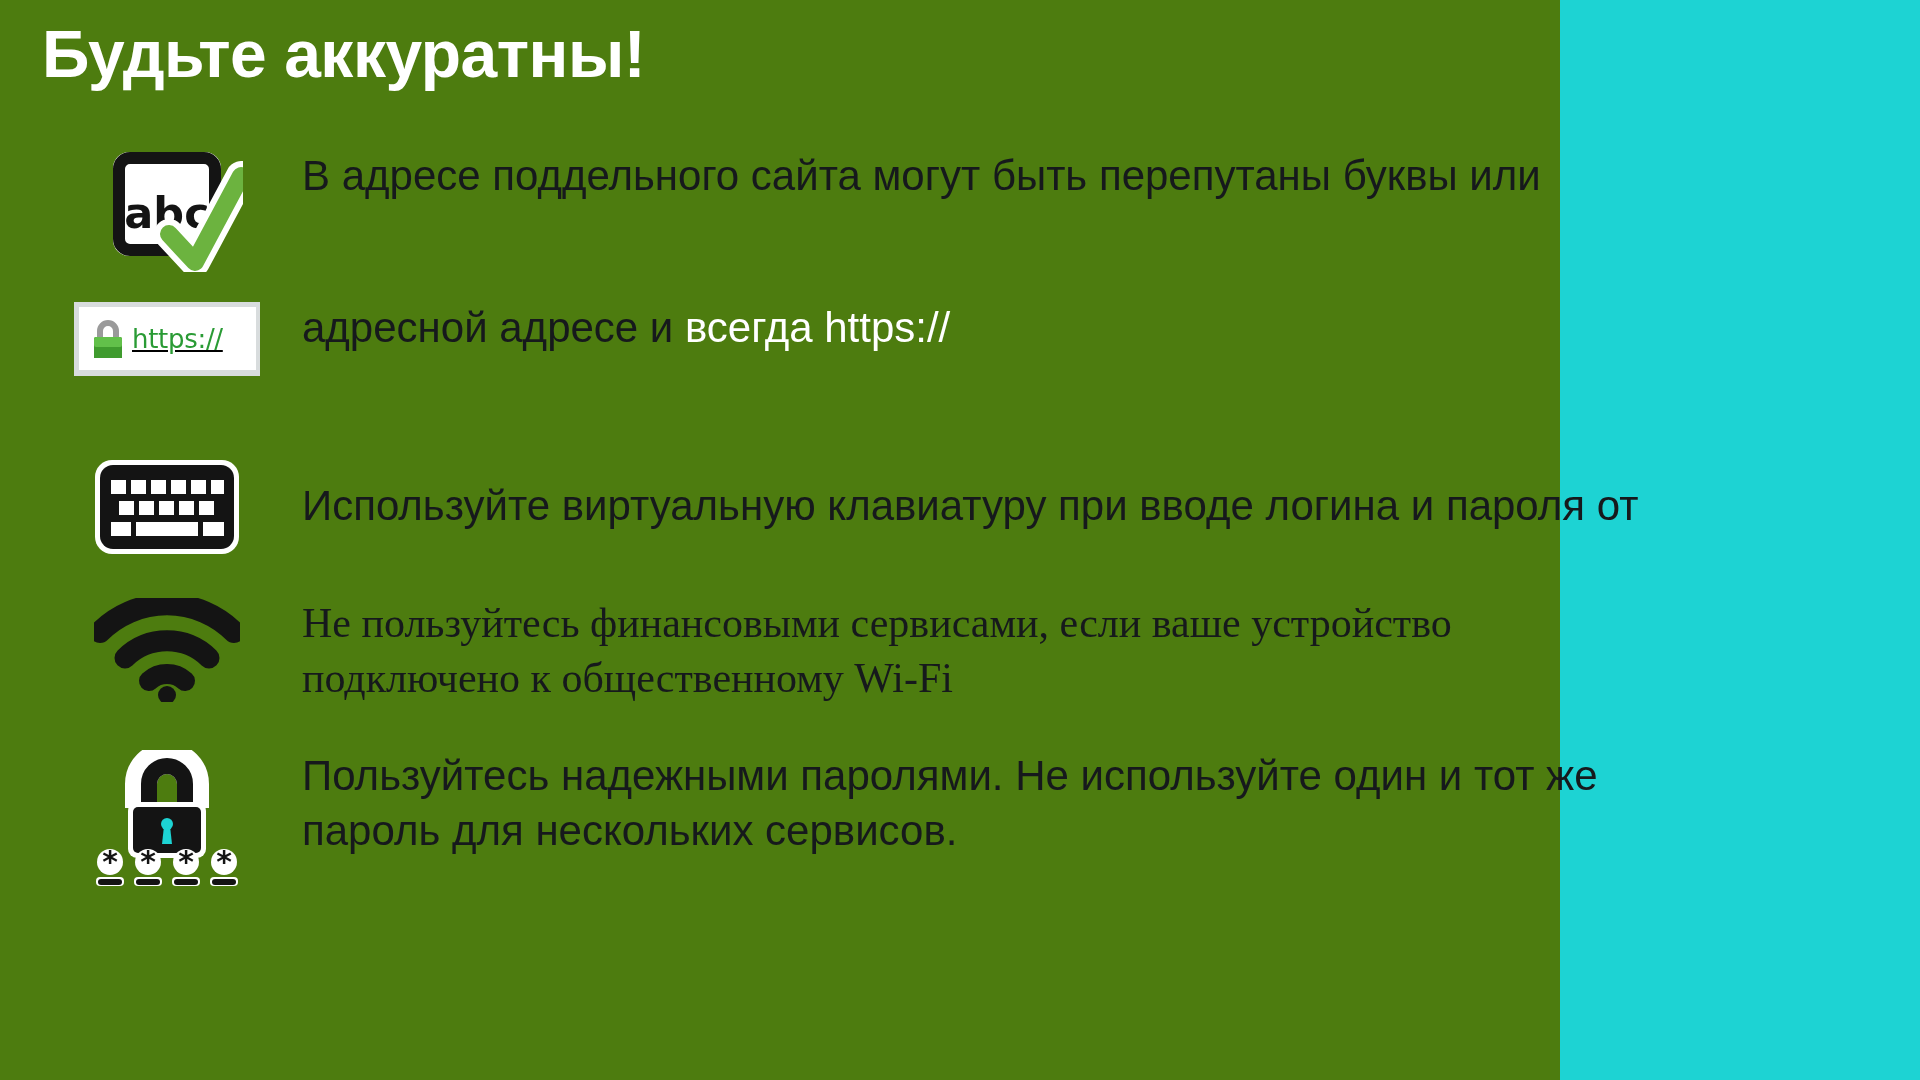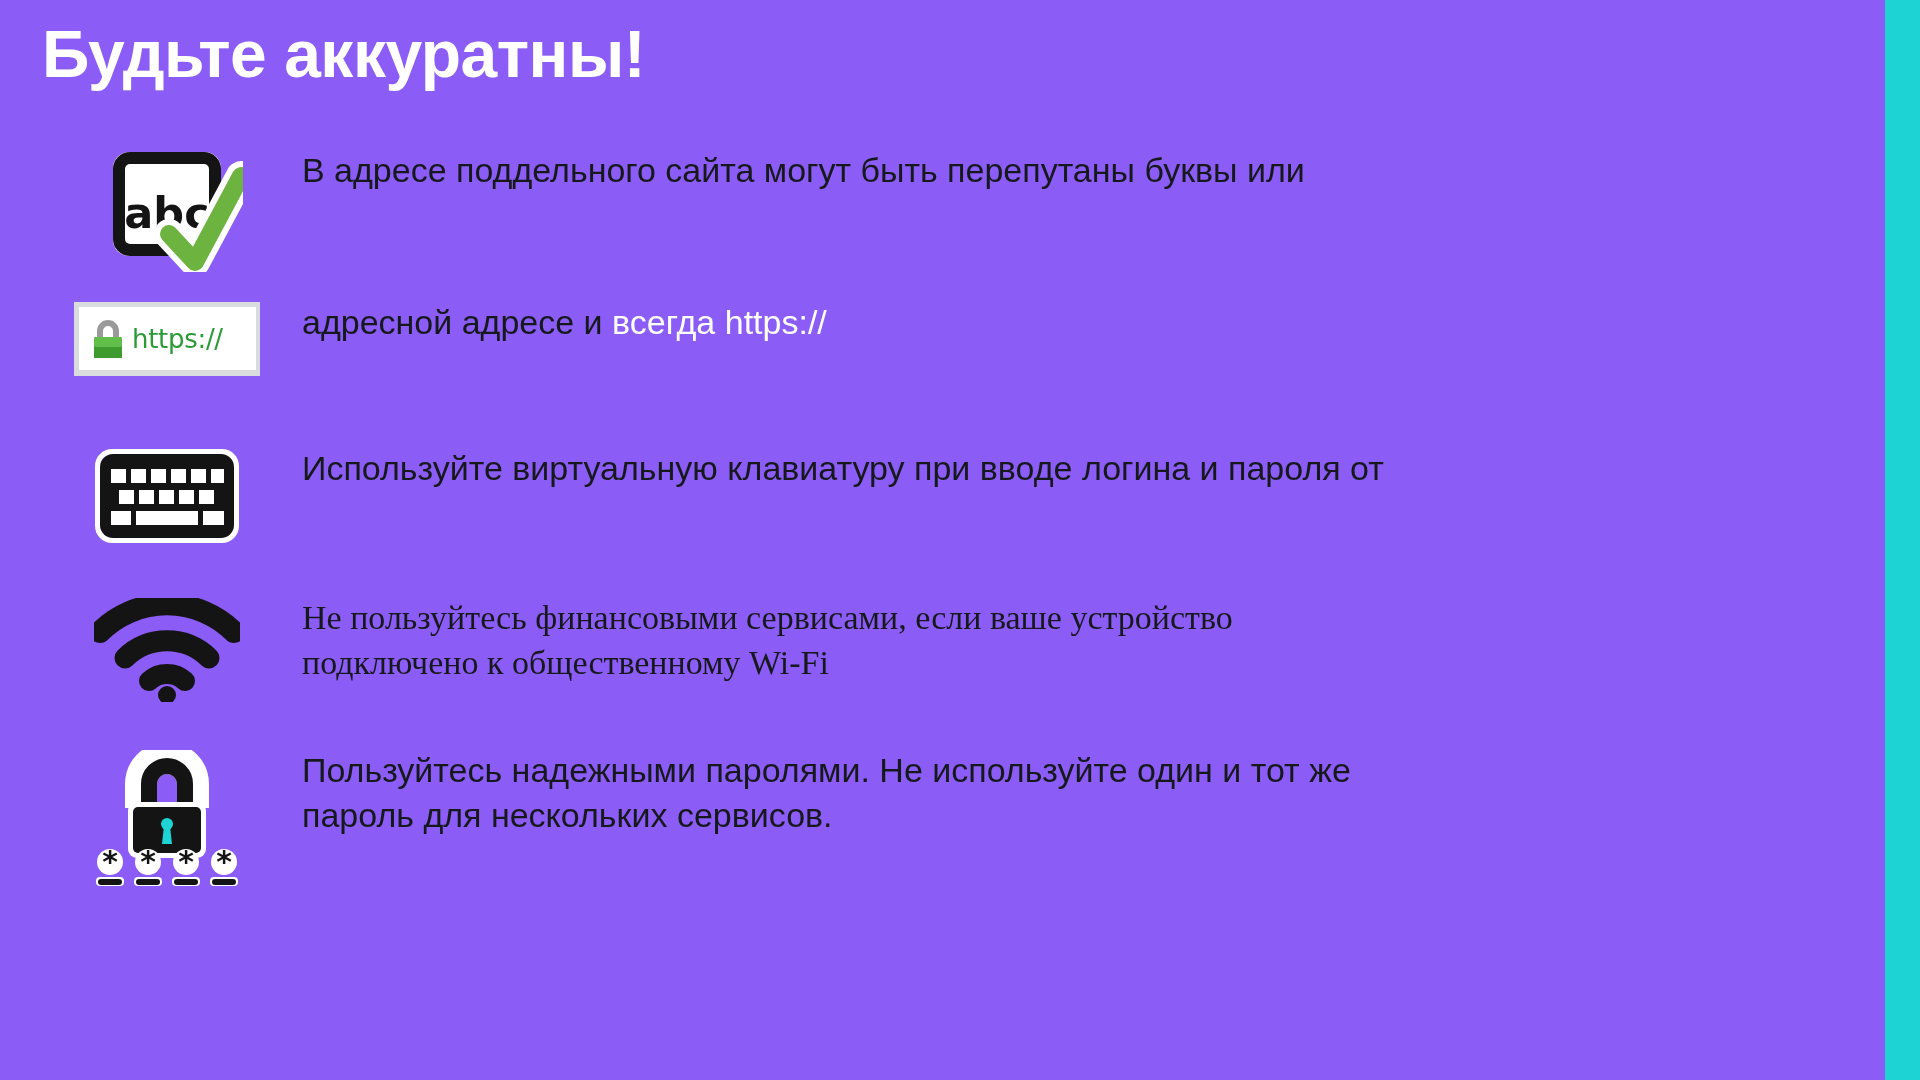--- a/index.html
+++ b/index.html
@@ -9,23 +9,23 @@
   }
   body {
     width: 1920px;
     height: 1080px;
     background: #1dd3d3;
     font-family: "Liberation Sans", "DejaVu Sans", sans-serif;
     overflow: hidden;
   }
   .slide {
     position: relative;
-    width: 1885px;
+    width: 1560px;
     height: 1080px;
-    background: #8b5cf6;
+    background: #4d7c0f;
     box-sizing: border-box;
   }
 
   
   .title {
     position: absolute;
     left: 42px;
     top: 18px;
     color: #ffffff;
     font-size: 66px;
@@ -43,57 +43,58 @@
     width: 1920px;
   }
   .row {
     position: relative;
     display: flex;
     align-items: flex-start;
     min-height: 120px;
   }
   .row-1 { margin-top: 0px; }
   .row-2 { margin-top: 28px; }
-  .row-3 { margin-top: 26px; }
+  .row-3 { margin-top: 26px; align-items: center; }
   .row-4 { margin-top: 30px; font-family: Liberation Serif, serif; }
   .row-5 { margin-top: 32px; }
 
   .icon-cell {
     width: 270px;
     flex: 0 0 270px;
     display: flex;
     justify-content: center;
     align-items: flex-start;
     padding-top: 2px;
     box-sizing: border-box;
     margin-left: 32px;
   }
   .text-cell {
     flex: 1 1 auto;
     padding-right: 38px;
     color: #16191c;
-    font-size: 34px;
+    font-size: 42px;
     line-height: 1.32;
     font-weight: 400;
   }
   .text-cell .hl {
     color: #ffffff;
   }
 
   
   .ic { display: block; }
 
   
   .https-box {
     width: 186px;
     height: 74px;
     background: #d8dcdd;
     padding: 5px 4px 6px 5px;
     box-sizing: border-box;
     display: flex;
+    text-decoration: underline;
   }
   .https-inner {
     flex: 1;
     background: #ffffff;
     display: flex;
     align-items: center;
     gap: 7px;
     padding-left: 12px;
     box-sizing: border-box;
   }

